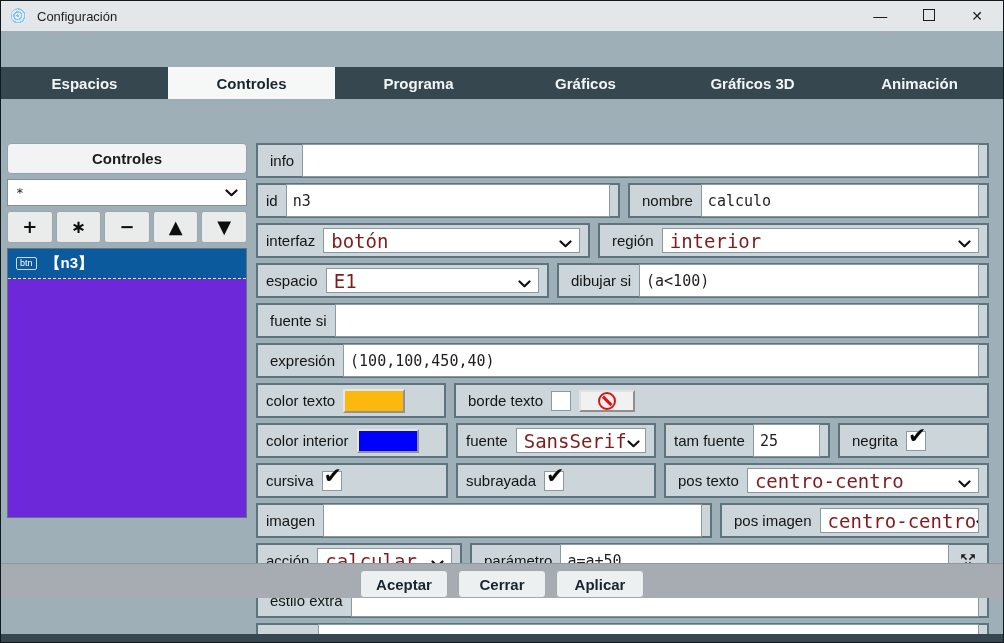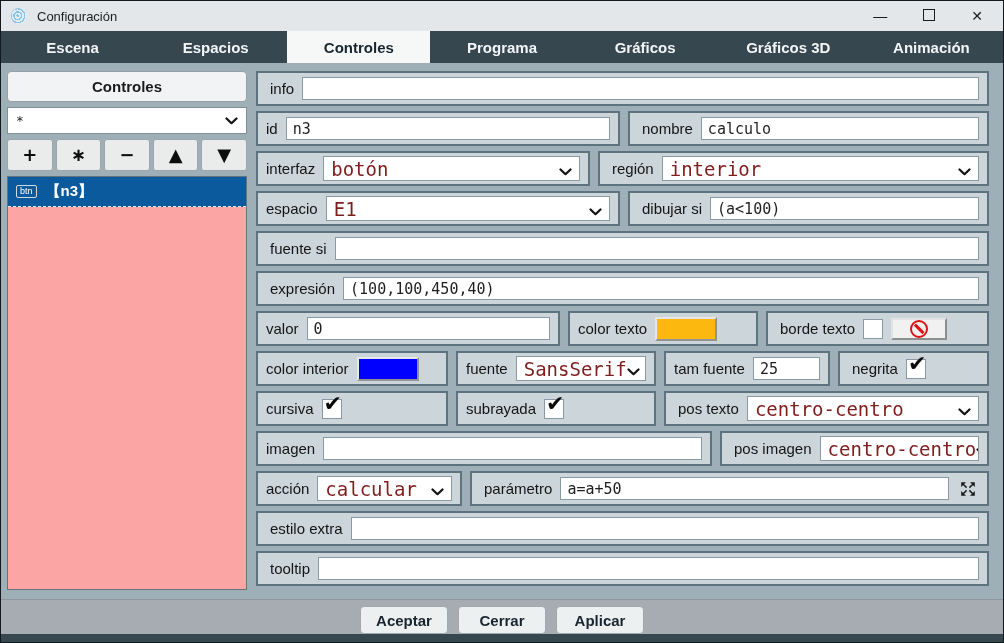--- a/index.html
+++ b/index.html
@@ -1,20 +1,20 @@
 <!DOCTYPE html>
 <html><head>
 <meta charset="utf-8">
 <style>
   html,body { margin:0; padding:0; background:#6b7075; }
   .window {
     width:1004px; height:643px; box-sizing:border-box;
     border:1px solid #11191e; display:flex; flex-direction:column;
     font-family:"Liberation Sans", sans-serif; background:#9fafb7;
-    position:relative; overflow:hidden;
+    position:relative; overflow:hidden;gap:36px;
   }
   
   .titlebar { flex:0 0 30px; background:#e3e7ea; display:flex; align-items:center; padding:0 10px; }
   .app-icon { width:16px; height:16px; border-radius:50%; margin-right:10px;
     background:repeating-radial-gradient(circle at 42% 48%, #8fc0e6 0 1.4px, #ddeefb 1.4px 3.1px); }
   .title { font-size:13px; color:#1c1c1c; }
   .win-controls { margin-left:auto; display:flex; align-items:center; gap:36px; padding-right:10px; }
   .wc { font-size:14px; color:#1c1c1c; line-height:1; cursor:default; }
   .maxbox { width:10px; height:10px; border:1.5px solid #1c1c1c; display:inline-block; }
   
@@ -29,33 +29,33 @@
   .lp-header { height:29px; flex:0 0 29px; background:#f1f3f4; border:1px solid #95a1a7; border-radius:4px;
     display:flex; align-items:center; justify-content:center; font-size:15px; font-weight:600; color:#1b1b1b; }
   .lp-filter { margin-top:5px; height:27px; flex:0 0 27px; background:#fff; border:1px solid #7f9097;
     display:flex; align-items:center; padding:0 8px; font-family:"DejaVu Sans Mono", monospace;
     font-size:13px; color:#222; box-sizing:border-box; }
   .lp-filter .chev { margin-left:auto; }
   .lp-toolbar { margin-top:5px; display:flex; gap:3px; flex:0 0 30px; }
   .lp-btn { flex:1; height:30px; background:#e9eceb; border:1px solid #9aa7ad; border-radius:3px;
     font-size:18px; font-weight:bold; display:flex; align-items:center; justify-content:center;
     color:#0d0d0d; font-family:"DejaVu Sans", sans-serif; line-height:1; }
-  .lp-list { margin-top:5px; flex:1; background:#fca5a5; border:1px solid #62757f; overflow:hidden; }
+  .lp-list { margin-top:5px; flex:1; background:#6d28d9; border:1px solid #62757f; overflow:hidden; }
   .lp-item { height:30px; color:#fff; display:flex; align-items:center; gap:9px; padding:0 8px;
     border-bottom:1px dashed #dfe7ec; box-sizing:border-box; }
   .badge { font-size:9px; border:1px solid #cfdae2; border-radius:2px; padding:1px 3px; line-height:1.1; }
   .item-label { font-weight:bold; font-size:15px; }
   
   .form { flex:1; display:flex; flex-direction:column; min-width:0; }
   .row { display:flex; gap:8px; margin-bottom:5px; }
   .blk { background:#ccd6da; border:2px solid #5d737e; height:35px; box-sizing:border-box;
     display:flex; align-items:center; gap:8px; padding:0 8px; flex:0 0 auto; }
   .blk.grow { flex:1 1 auto; min-width:0;padding-left:12px; }
   .lbl { font-size:15px; color:#141414; white-space:nowrap; }
-  .txt { flex:1 1 auto; height:23px; border:1px solid #8a9aa2; background:#fff;
+  .txt { flex:1 1 auto; height:33px; border:1px solid #8a9aa2; background:#fff;
     font-family:"DejaVu Sans Mono", monospace; font-size:15px; color:#1e1e1e;
     padding:0 6px; min-width:0; box-sizing:border-box; outline:none; }
   .sel { flex:1 1 auto; height:25px; background:#fff; border:1px solid #8a9aa2; display:flex;
     align-items:center; padding:0 7px; font-family:"DejaVu Sans Mono", monospace; font-size:19px;
     color:#7f1d1d; box-sizing:border-box; min-width:0; white-space:nowrap; overflow:hidden; }
   .sel .chev { margin-left:auto; flex:0 0 auto; }
   .chkbox { width:20px; height:20px; background:#fff; border:1px solid #8a9aa2; position:relative;
     flex:0 0 auto; box-sizing:border-box; }
   .chkbox .mark { position:absolute; left:1px; top:-9px; font-size:22px; font-weight:bold;
     color:#0a0a0a; font-family:"DejaVu Sans", sans-serif; }
@@ -83,21 +83,20 @@
     <span class="app-icon"></span>
     <span class="title">Configuración</span>
     <span class="win-controls">
       <span class="wc">—</span>
       <span class="wc"><span class="maxbox"></span></span>
       <span class="wc">✕</span>
     </span>
   </div>
 
   <div class="tabbar">
-    <div class="tab">Escena</div>
     <div class="tab">Espacios</div>
     <div class="tab active">Controles</div>
     <div class="tab">Programa</div>
     <div class="tab">Gráficos</div>
     <div class="tab">Gráficos 3D</div>
     <div class="tab">Animación</div>
   </div>
 
   <div class="content">
 
@@ -161,21 +160,21 @@
           <div class="sel">
             <span>interior</span>
             <span class="chev"><svg width="13" height="8">
                   <polyline points="1.5,1.5 6.5,6.2 11.5,1.5" fill="none" stroke="#111" stroke-width="2.2" stroke-linecap="round" stroke-linejoin="round"></polyline>
                 </svg></span>
           </div>
         </div>
       </div>
 
       <div class="row">
-        <div class="blk" style="width:364px">
+        <div class="blk" style="width:293px">
           <span class="lbl">espacio</span>
           <div class="sel">
             <span>E1</span>
             <span class="chev"><svg width="13" height="8">
                   <polyline points="1.5,1.5 6.5,6.2 11.5,1.5" fill="none" stroke="#111" stroke-width="2.2" stroke-linecap="round" stroke-linejoin="round"></polyline>
                 </svg></span>
           </div>
         </div>
         <div class="blk grow">
           <span class="lbl">dibujar si</span>
@@ -191,24 +190,20 @@
       </div>
 
       <div class="row">
         <div class="blk grow">
           <span class="lbl">expresión</span>
           <input class="txt" value="(100,100,450,40)" style="">
         </div>
       </div>
 
       <div class="row">
-        <div class="blk" style="width:304px">
-          <span class="lbl">valor</span>
-          <input class="txt" value="0" style="">
-        </div>
         <div class="blk" style="width:190px">
           <span class="lbl">color texto</span>
           <span class="swatch" style="background: rgb(252, 184, 14);"></span>
         </div>
         <div class="blk grow">
           <span class="lbl">borde texto</span>
           <span class="chkbox">
               <span class="mark"></span>
             </span>
           <span class="no-btn">

